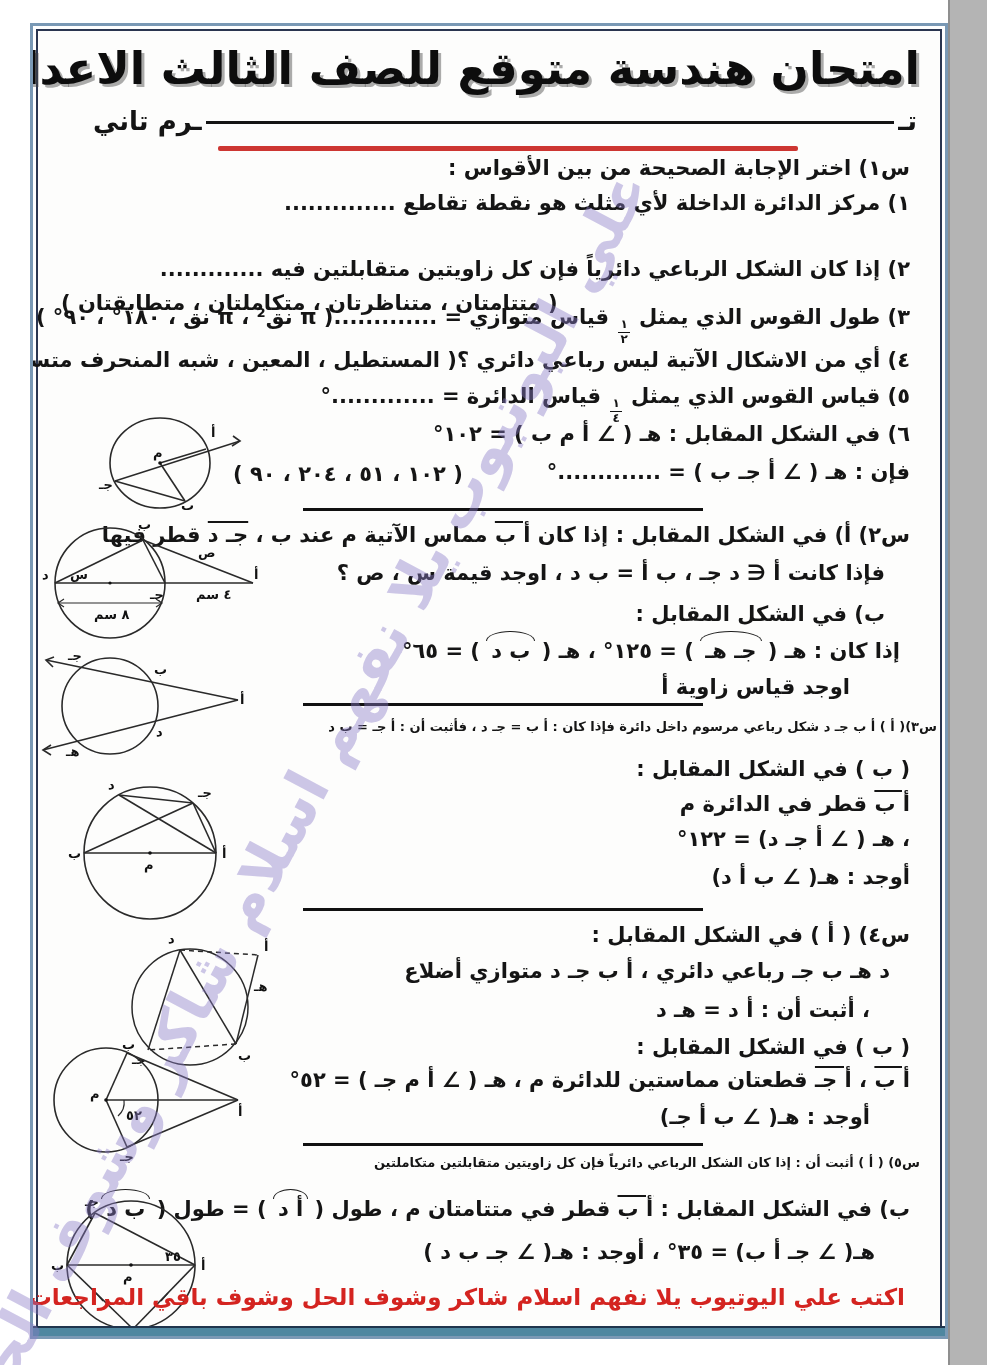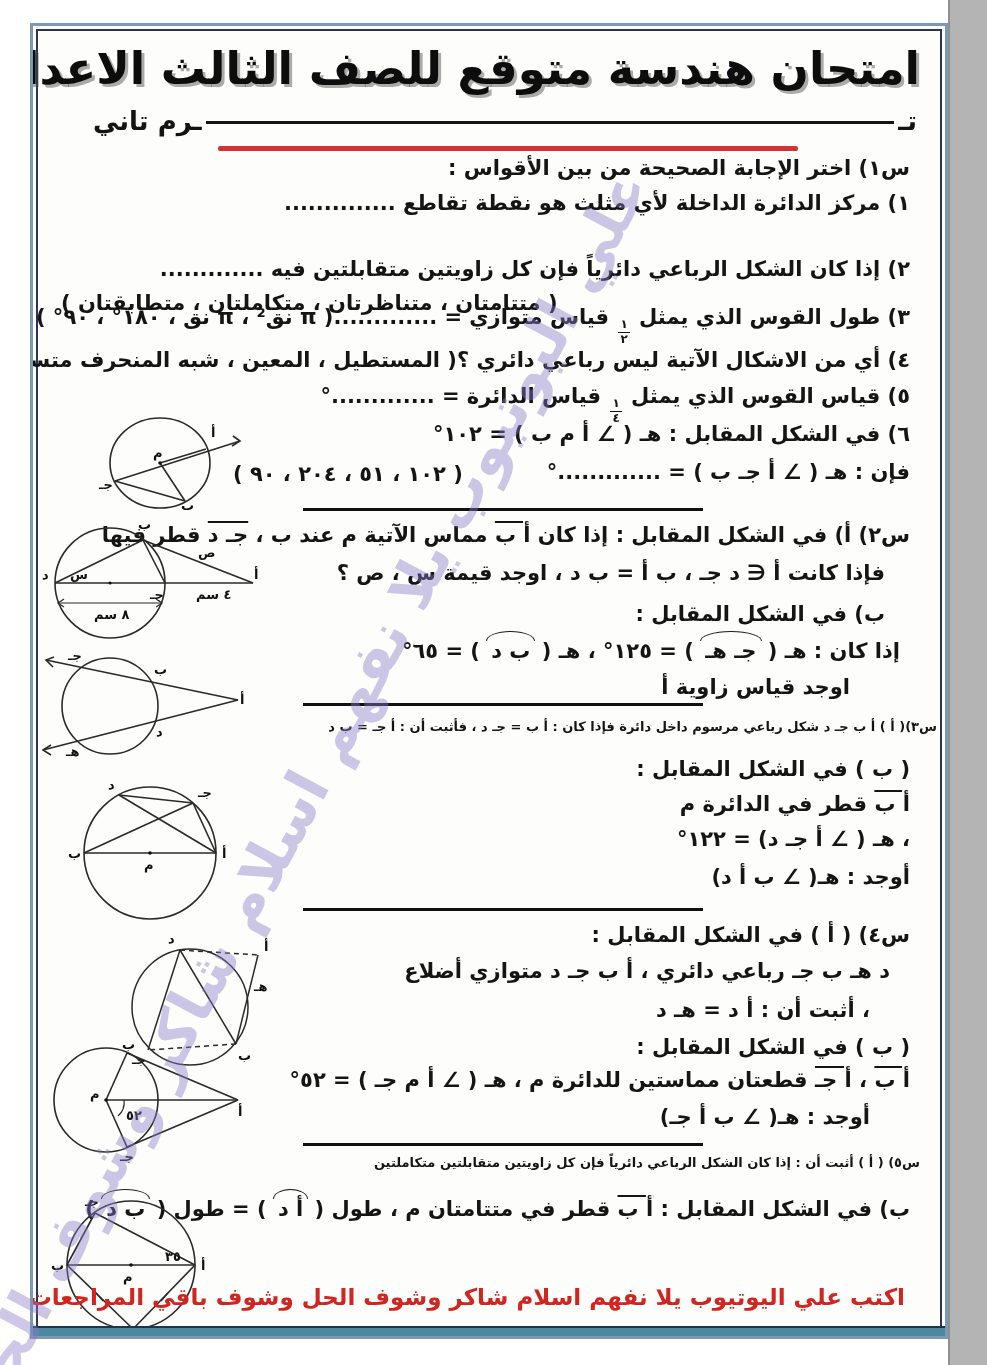--- a/index.html
+++ b/index.html
@@ -271,20 +271,21 @@
       <text x="88" y="82" font-size="11">٥٢</text>
     </svg>
   </div>
 
   <div class="divider" style="top:1117px"></div>
 
   <div class="ln small" style="top:1128px;right:25px">س٥) ( أ ) أثبت أن : إذا كان الشكل الرباعي دائرياً فإن كل زاويتين متقابلتين متكاملتين</div>
   <div class="ln" style="top:1169px;right:35px">
     <span>ب) في الشكل المقابل :</span> <span class="seg">أ ب</span> <span>قطر في متتامتان م ، طول (</span> <span class="arc">أ د</span> <span>) = طول (</span> <span class="arc">ب د</span> <span>)</span>
   </div>
+  <div class="ln" style="top:1212px;right:70px">هـ( ∠ جـ أ ب) = ٣٥° ، أوجد : هـ( ∠ جـ ب د )</div>
 
   <div class="diagram" style="left:0px;top:1165px">
     <svg width="200" height="145" viewBox="0 0 200 145">
       <g stroke="#2a2a2a" stroke-width="1.6" fill="none">
         <circle cx="98" cy="74" r="64"></circle>
         <line x1="34" y1="74" x2="162" y2="74"></line>
         <line x1="34" y1="74" x2="62" y2="22"></line>
         <line x1="62" y1="22" x2="162" y2="74"></line>
         <line x1="34" y1="74" x2="100" y2="138"></line>
         <line x1="100" y1="138" x2="162" y2="74"></line>

